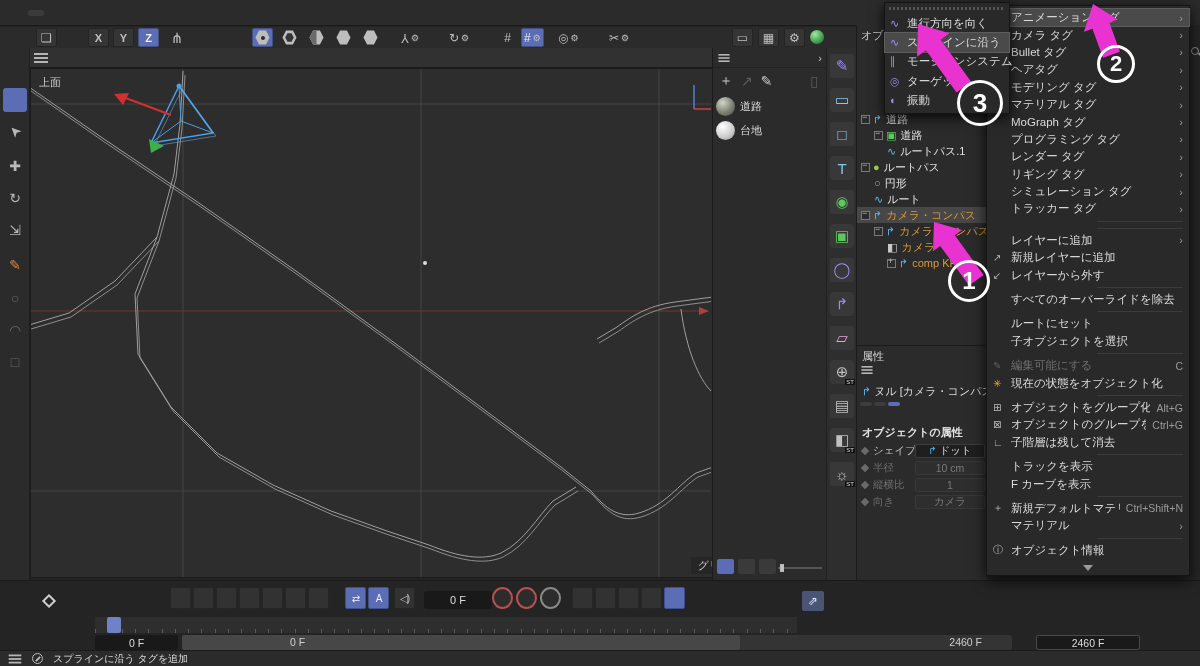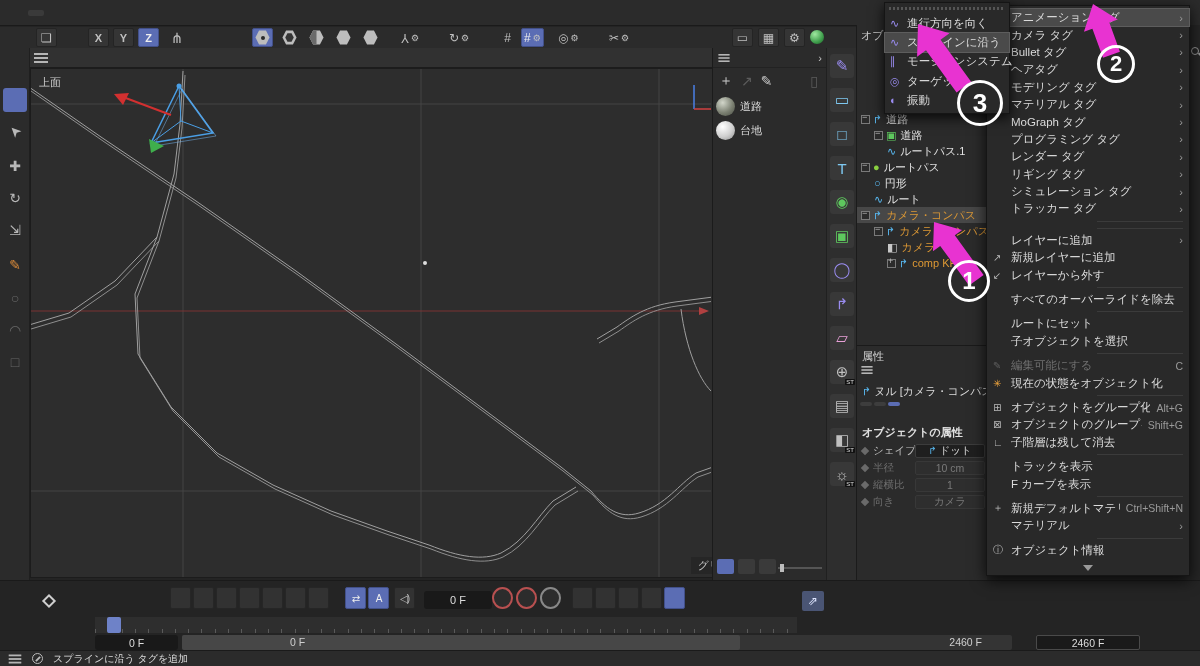--- a/index.html
+++ b/index.html
@@ -772,21 +772,21 @@
         <span class="mi-lb"></span>
       </div>
       <div class="mi">
         <span class="mi-ic">⊞</span>
         <span class="mi-lb">オブジェクトをグループ化</span>
         <span class="mi-sc">Alt+G</span>
       </div>
       <div class="mi">
         <span class="mi-ic">⊠</span>
         <span class="mi-lb">オブジェクトのグループを解除</span>
-        <span class="mi-sc">Shift+G</span>
+        <span class="mi-sc">Ctrl+G</span>
       </div>
       <div class="mi">
         <span class="mi-ic">∟</span>
         <span class="mi-lb">子階層は残して消去</span>
       </div>
       <div class="mi sep">
         <span class="mi-ic"></span>
         <span class="mi-lb"></span>
       </div>
       <div class="mi">

